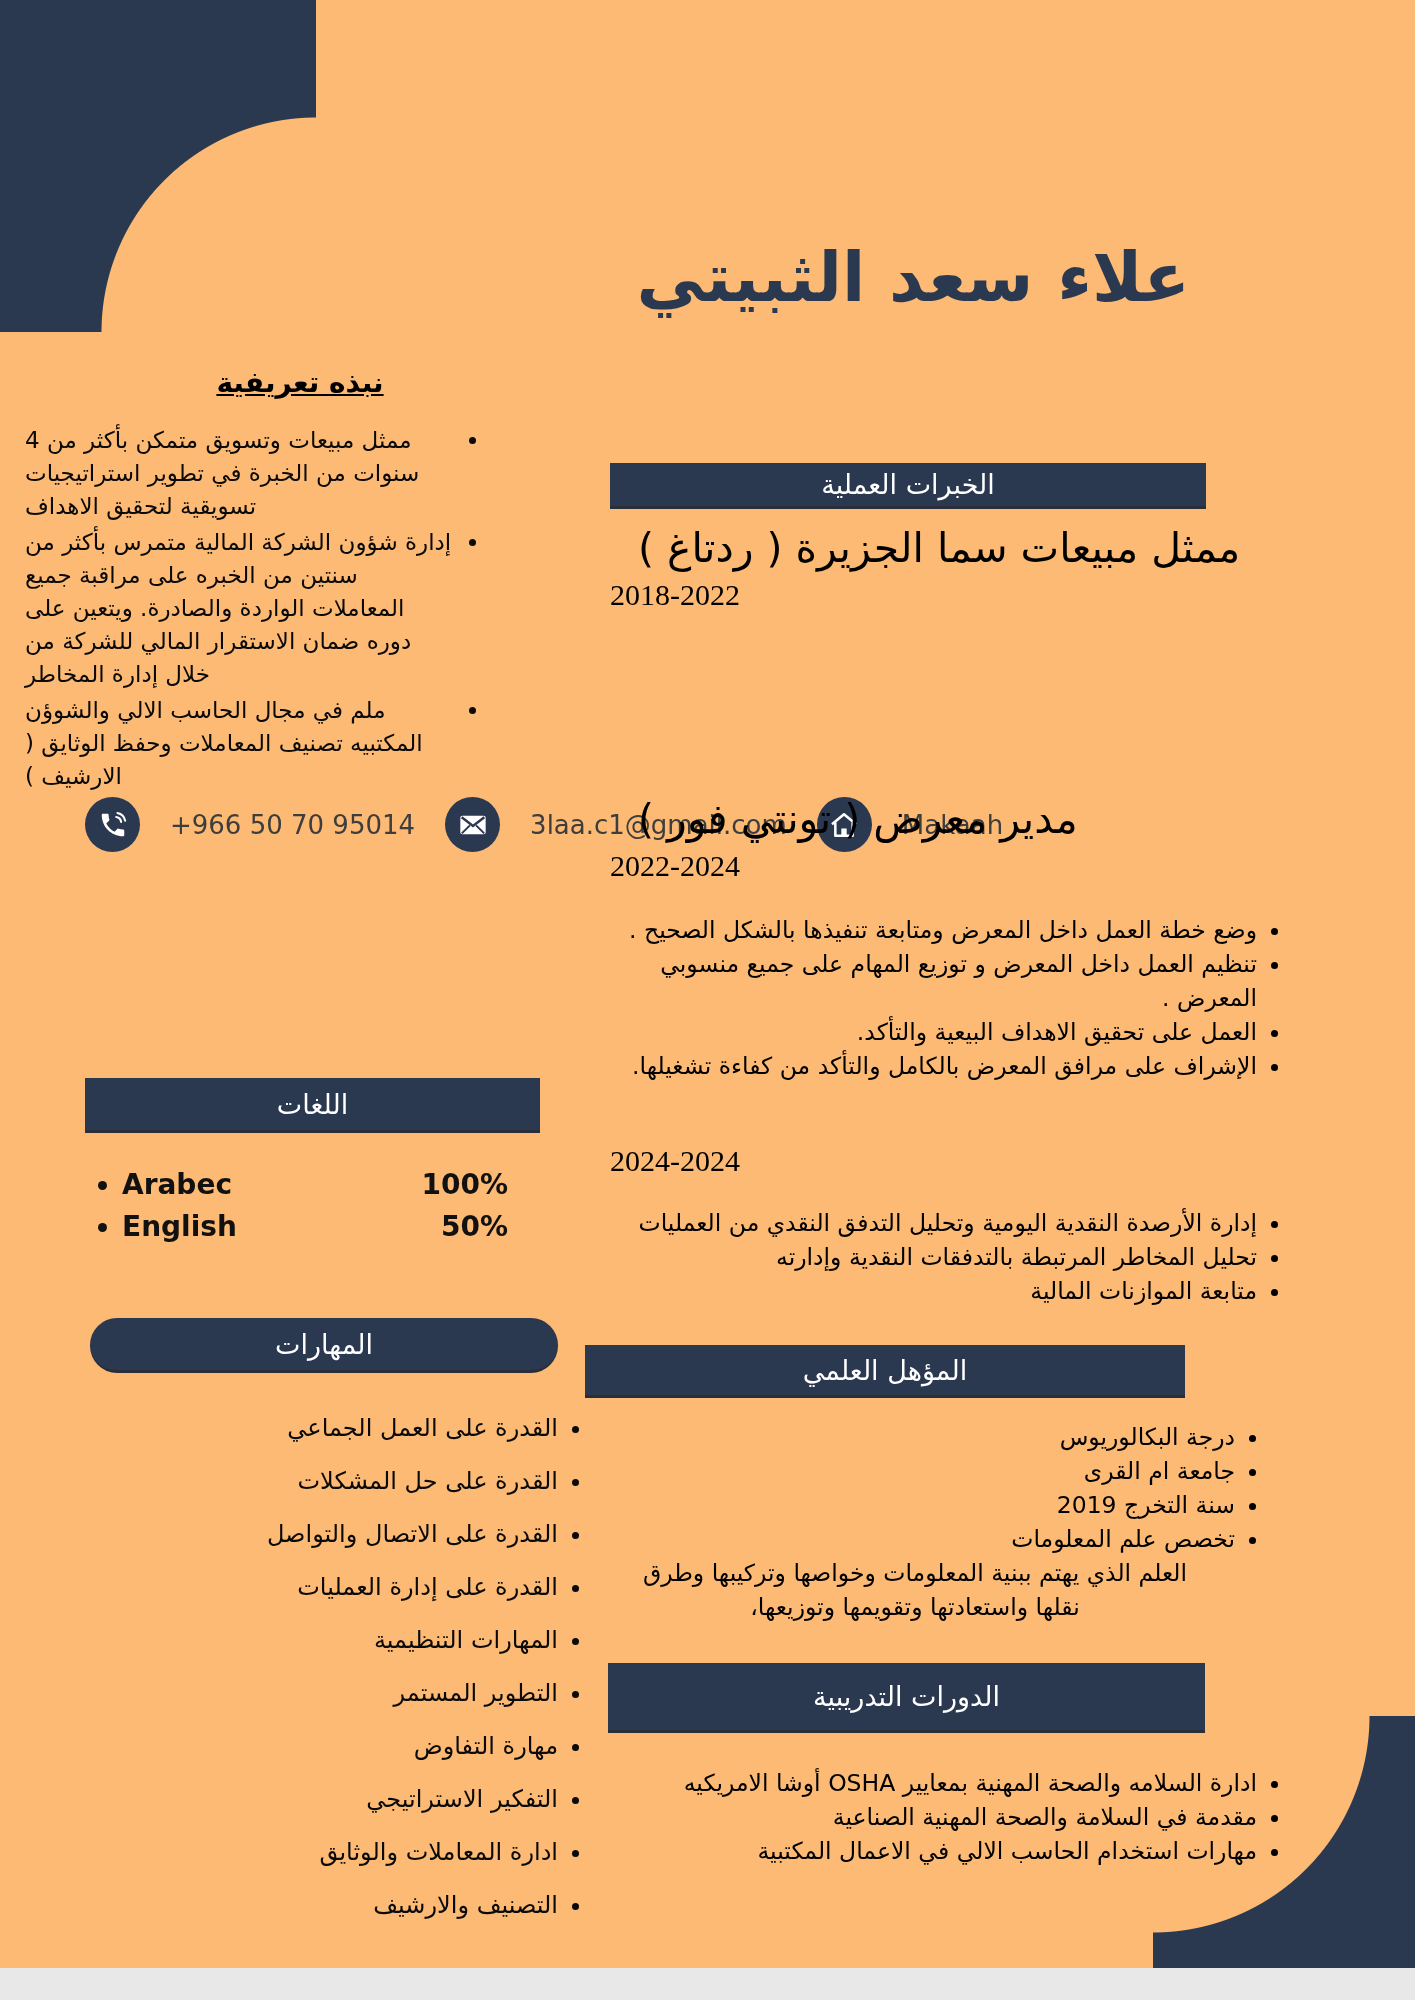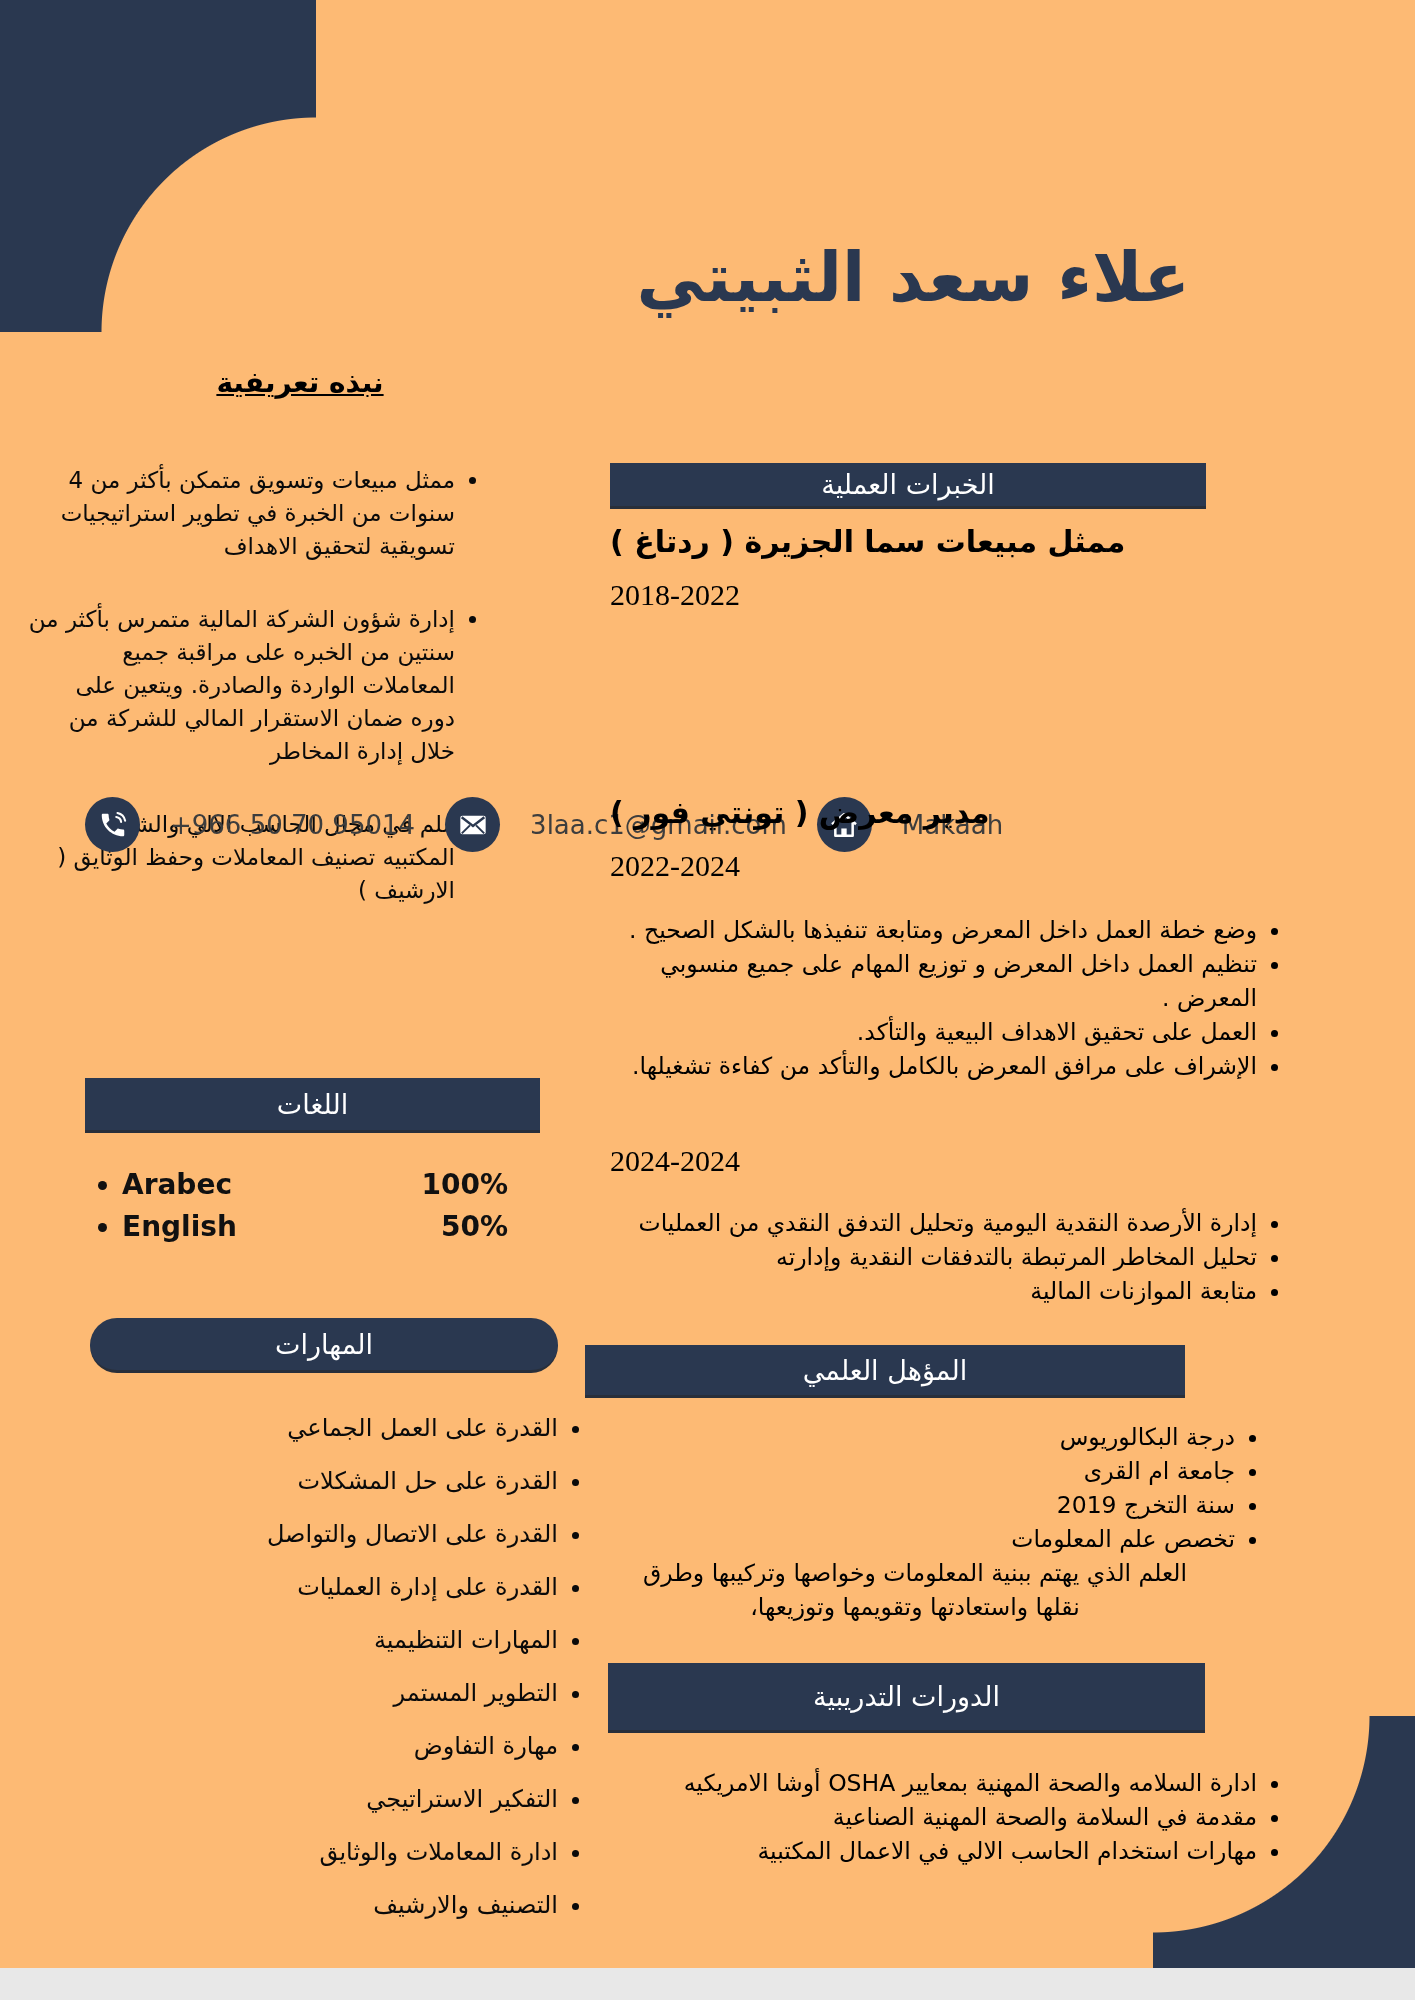--- a/index.html
+++ b/index.html
@@ -36,21 +36,21 @@
   
   .about-title{
     position:absolute;left:140px;top:366px;width:320px;text-align:center;
     font-size:28px;font-weight:700;direction:rtl;text-decoration:underline;
   }
   .about-list{
     position:absolute;left:25px;top:424px;width:430px;direction:rtl;
     list-style:disc outside;padding:0 16px 0 0;margin:0;
     font-size:23px;line-height:33px;color:#0a0a0a;
   }
-  .about-list li{text-align:right;margin-bottom:3px;margin-top:40px;}
+  .about-list li{text-align:left;margin-bottom:3px;}
   
   .contact{position:absolute;left:85px;top:797px;display:flex;flex-direction:row;gap:30px;}
   .contact-row{display:flex;align-items:center;gap:30px;}
   .contact-icon{width:55px;height:55px;border-radius:50%;background:#2a3850;
     display:flex;align-items:center;justify-content:center;flex:0 0 auto;}
   .contact-text{font-size:26px;color:#3d3d3d;}
   
   .langs-list{
     position:absolute;left:88px;top:1168px;width:392px;
     list-style:disc outside;padding-left:34px;margin:0;
@@ -60,22 +60,22 @@
   .lang-level{position:absolute;right:6px;top:0;}
   
   .skills-list{
     position:absolute;left:100px;top:1412px;width:458px;direction:rtl;
     list-style:disc outside;padding:0 14px 0 0;margin:0;
     font-size:24px;color:#0a0a0a;
   }
   .skills-list li{margin-bottom:21px;line-height:32px;}
   
   .job-title{
-    position:absolute;left:610px;direction:rtl;white-space:nowrap;
-    font-size:30px;font-weight:700;color:#000;
+    position:absolute;left:638px;direction:rtl;white-space:nowrap;
+    font-size:41px;font-weight:400;color:#000;
   }
   .job-dates{
     position:absolute;left:610px;
     font-family:"Liberation Serif","DejaVu Serif",serif;font-size:30px;color:#000;
   }
   .rtl-bullets{
     position:absolute;direction:rtl;list-style:disc outside;
     padding:0 14px 0 0;margin:0;font-size:23.5px;line-height:34px;color:#000;
   }
   .job1-bullets{left:585px;top:645px;width:672px;}

